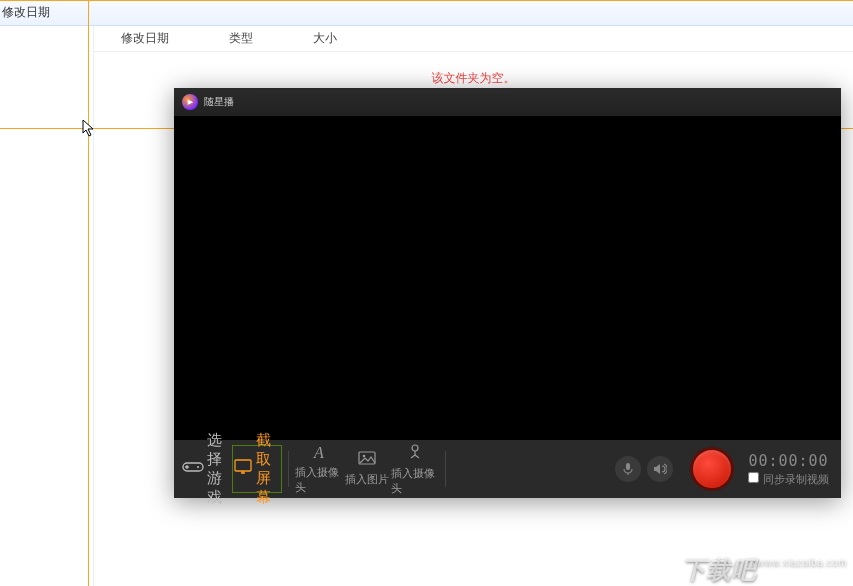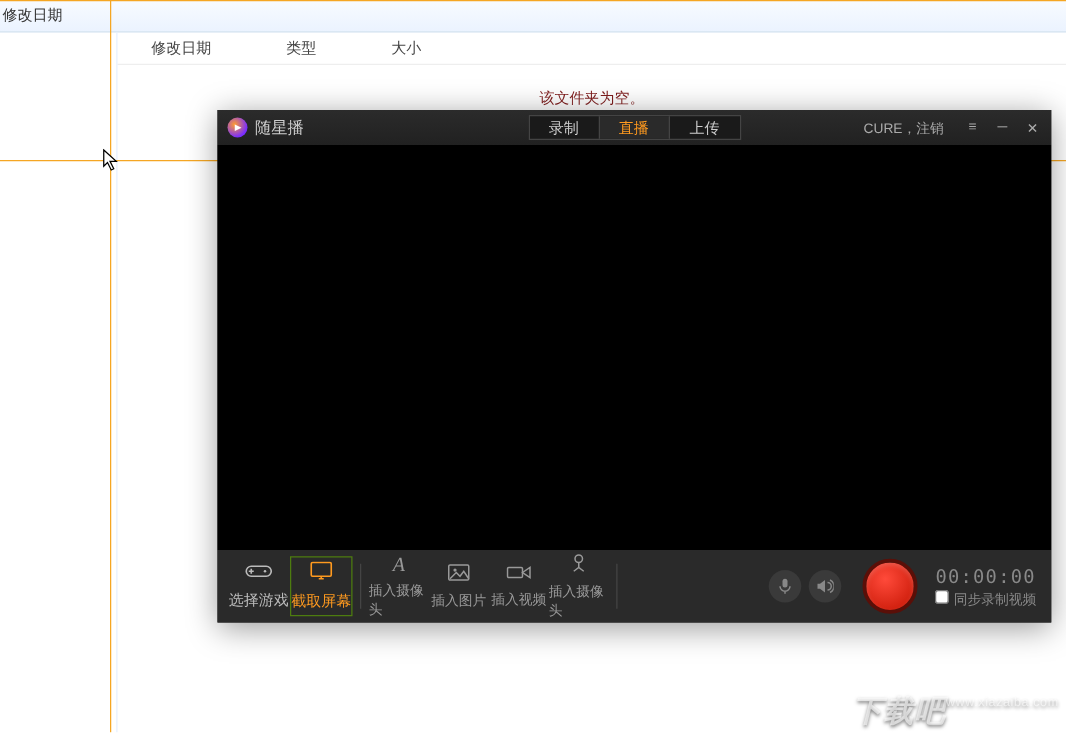--- a/index.html
+++ b/index.html
@@ -40,21 +40,21 @@
       display: flex;
       align-items: center;
       border-bottom: 1px solid #eee;
       padding-left: 0;
       color: #444;
     }
     .col { margin-right: 60px; }
     .col:first-child { margin-left: 27px; }
     .folder-empty {
       text-align: center;
-      color: #7f1d1d;
+      color: #ef4444;
       margin-top: 18px;
       font-size: 12px;
     }
     
     .hline-top { position: absolute; left: 0; top: 0; width: 853px; height: 1px; background: #f5a623; z-index: 2; }
     .hline { position: absolute; left: 0; top: 128px; width: 853px; height: 1px; background: #f5a623; z-index: 2; }
     .vline { position: absolute; top: 0; left: 88px; width: 1px; height: 586px; background: #f5a623; z-index: 2; }
     .cursor {
       position: absolute; left: 82px; top: 119px; z-index: 3;
       width: 14px; height: 18px;
@@ -82,21 +82,21 @@
       color: #bbb;
       position: relative;
     }
     .app-logo {
       width: 16px; height: 16px; border-radius: 50%;
       background: radial-gradient(circle at 35% 35%, #ff9d2f, #7a2cff 70%);
       display: flex; align-items: center; justify-content: center;
       margin-right: 6px;
     }
     .app-logo::after { content: "▶"; font-size: 7px; color: #fff; margin-left: 1px; }
-    .app-title { font-size: 13px; color: #cfcfcf; }
+    .app-title { font-size: 10px; color: #cfcfcf; }
     .tabs {
       position: absolute; left: 50%; transform: translateX(-50%);
       display: flex;
       border: 1px solid #444;
       background: #1a1a1a;
       height: 20px;
     }
     .tab {
       width: 56px;
       display: flex; align-items: center; justify-content: center;
@@ -121,22 +121,22 @@
 
     .bottombar {
       height: 58px;
       background: #2a2a2a;
       display: flex;
       align-items: center;
       padding: 0 8px;
     }
     .source-btn {
       width: 50px; height: 48px;
-      display: flex; flex-direction: column; align-items: center; justify-content: center;
-      gap: 3px; color: #bbb; font-size: 12px; cursor: pointer;
+      display: flex; align-items: center; 
+      gap: 3px; color: #bbb; font-size: 15px; cursor: pointer;
     }
     .source-btn.active { color: #ff9a1f; border: 1px solid #4d7c0f; }
     .sep { width: 1px; height: 36px; background: #444; margin: 0 6px; }
     .tool-btn {
       width: 48px; height: 48px;
       display: flex; flex-direction: column; align-items: center; justify-content: center;
       gap: 3px; color: #999; font-size: 11px; cursor: pointer;
     }
     .tool-btn .ic, .source-btn .ic { font-size: 16px; }
     .spacer { flex: 1; }
@@ -188,31 +188,20 @@
 </div>
 
 <svg class="cursor" viewBox="0 0 14 18">
   <path d="M1 1 L1 14 L4 11 L7 17 L9 16 L6 10 L11 10 Z" fill="#fff" stroke="#000" stroke-width="1"></path>
 </svg>
 
 <div class="app">
   <div class="titlebar">
     <div class="app-logo"></div>
     <span class="app-title">随星播</span>
-    <div class="tabs">
-      <div class="tab">录制</div>
-      <div class="tab active">直播</div>
-      <div class="tab">上传</div>
-    </div>
-    <div class="winbtns">
-      <span class="user">CURE，注销</span>
-      <span class="winbtn">≡</span>
-      <span class="winbtn">─</span>
-      <span class="winbtn">✕</span>
-    </div>
   </div>
 
   <div class="preview"></div>
 
   <div class="bottombar">
     <div class="source-btn">
       <span class="ic">
         <svg width="22" height="14" viewBox="0 0 22 14">
             <rect x="1" y="3" width="20" height="8" rx="4" fill="none" stroke="#bbb" stroke-width="1.3"></rect>
             <circle cx="16" cy="7" r="1" fill="#bbb"></circle>
@@ -238,29 +227,20 @@
     </div>
     <div class="tool-btn">
       <span class="ic">
         <svg width="18" height="14" viewBox="0 0 18 14">
             <rect x="1" y="1" width="16" height="12" rx="1" fill="none" stroke="#999" stroke-width="1.2"></rect>
             <circle cx="6" cy="5" r="1.3" fill="#999"></circle>
             <path d="M2 12 L7 7 L10 10 L13 6 L17 12" fill="none" stroke="#999" stroke-width="1.2"></path>
           </svg>
       </span>
       <span>插入图片</span>
-    </div>
-    <div class="tool-btn">
-      <span class="ic">
-        <svg width="20" height="12" viewBox="0 0 20 12">
-            <rect x="1" y="2" width="12" height="8" rx="1" fill="none" stroke="#999" stroke-width="1.2"></rect>
-            <path d="M13 6 L19 2 V10 Z" fill="none" stroke="#999" stroke-width="1.2"></path>
-          </svg>
-      </span>
-      <span>插入视频</span>
     </div>
     <div class="tool-btn">
       <span class="ic">
         <svg width="16" height="16" viewBox="0 0 16 16">
             <circle cx="8" cy="5" r="3" fill="none" stroke="#999" stroke-width="1.2"></circle>
             <path d="M8 8 V12 M4 15 L8 12 L12 15" fill="none" stroke="#999" stroke-width="1.2"></path>
           </svg>
       </span>
       <span>插入摄像头</span>
     </div>

